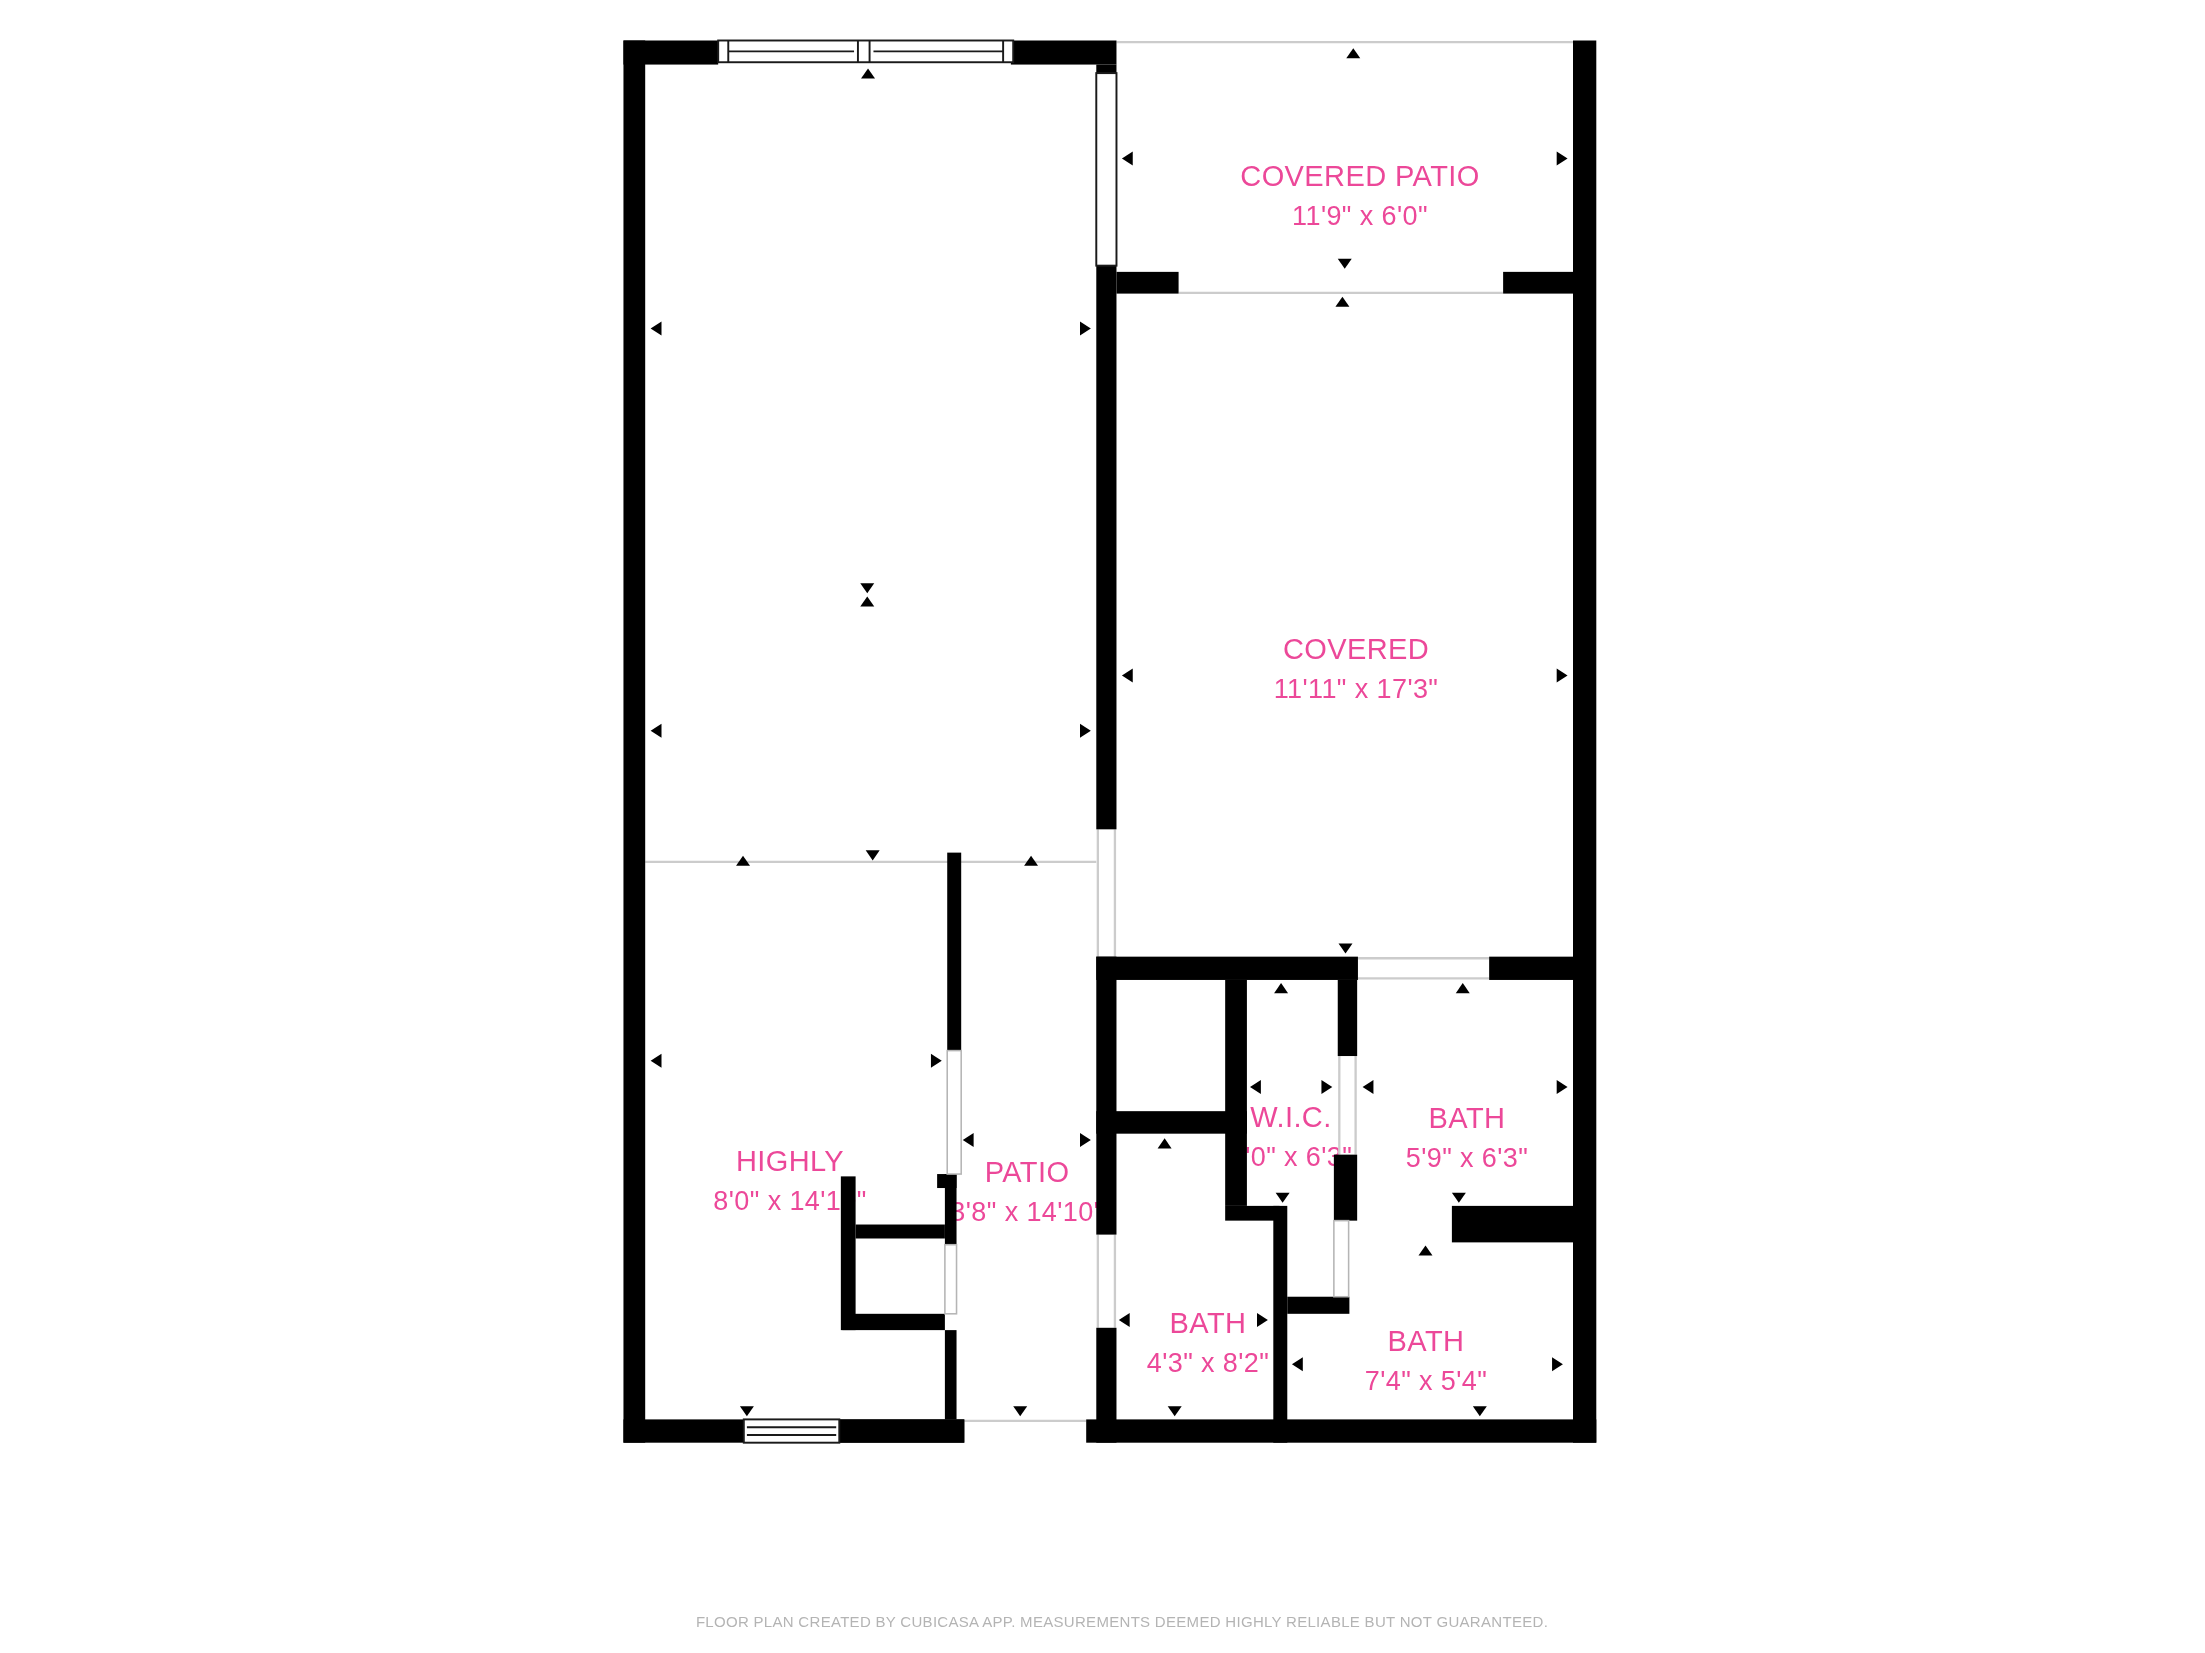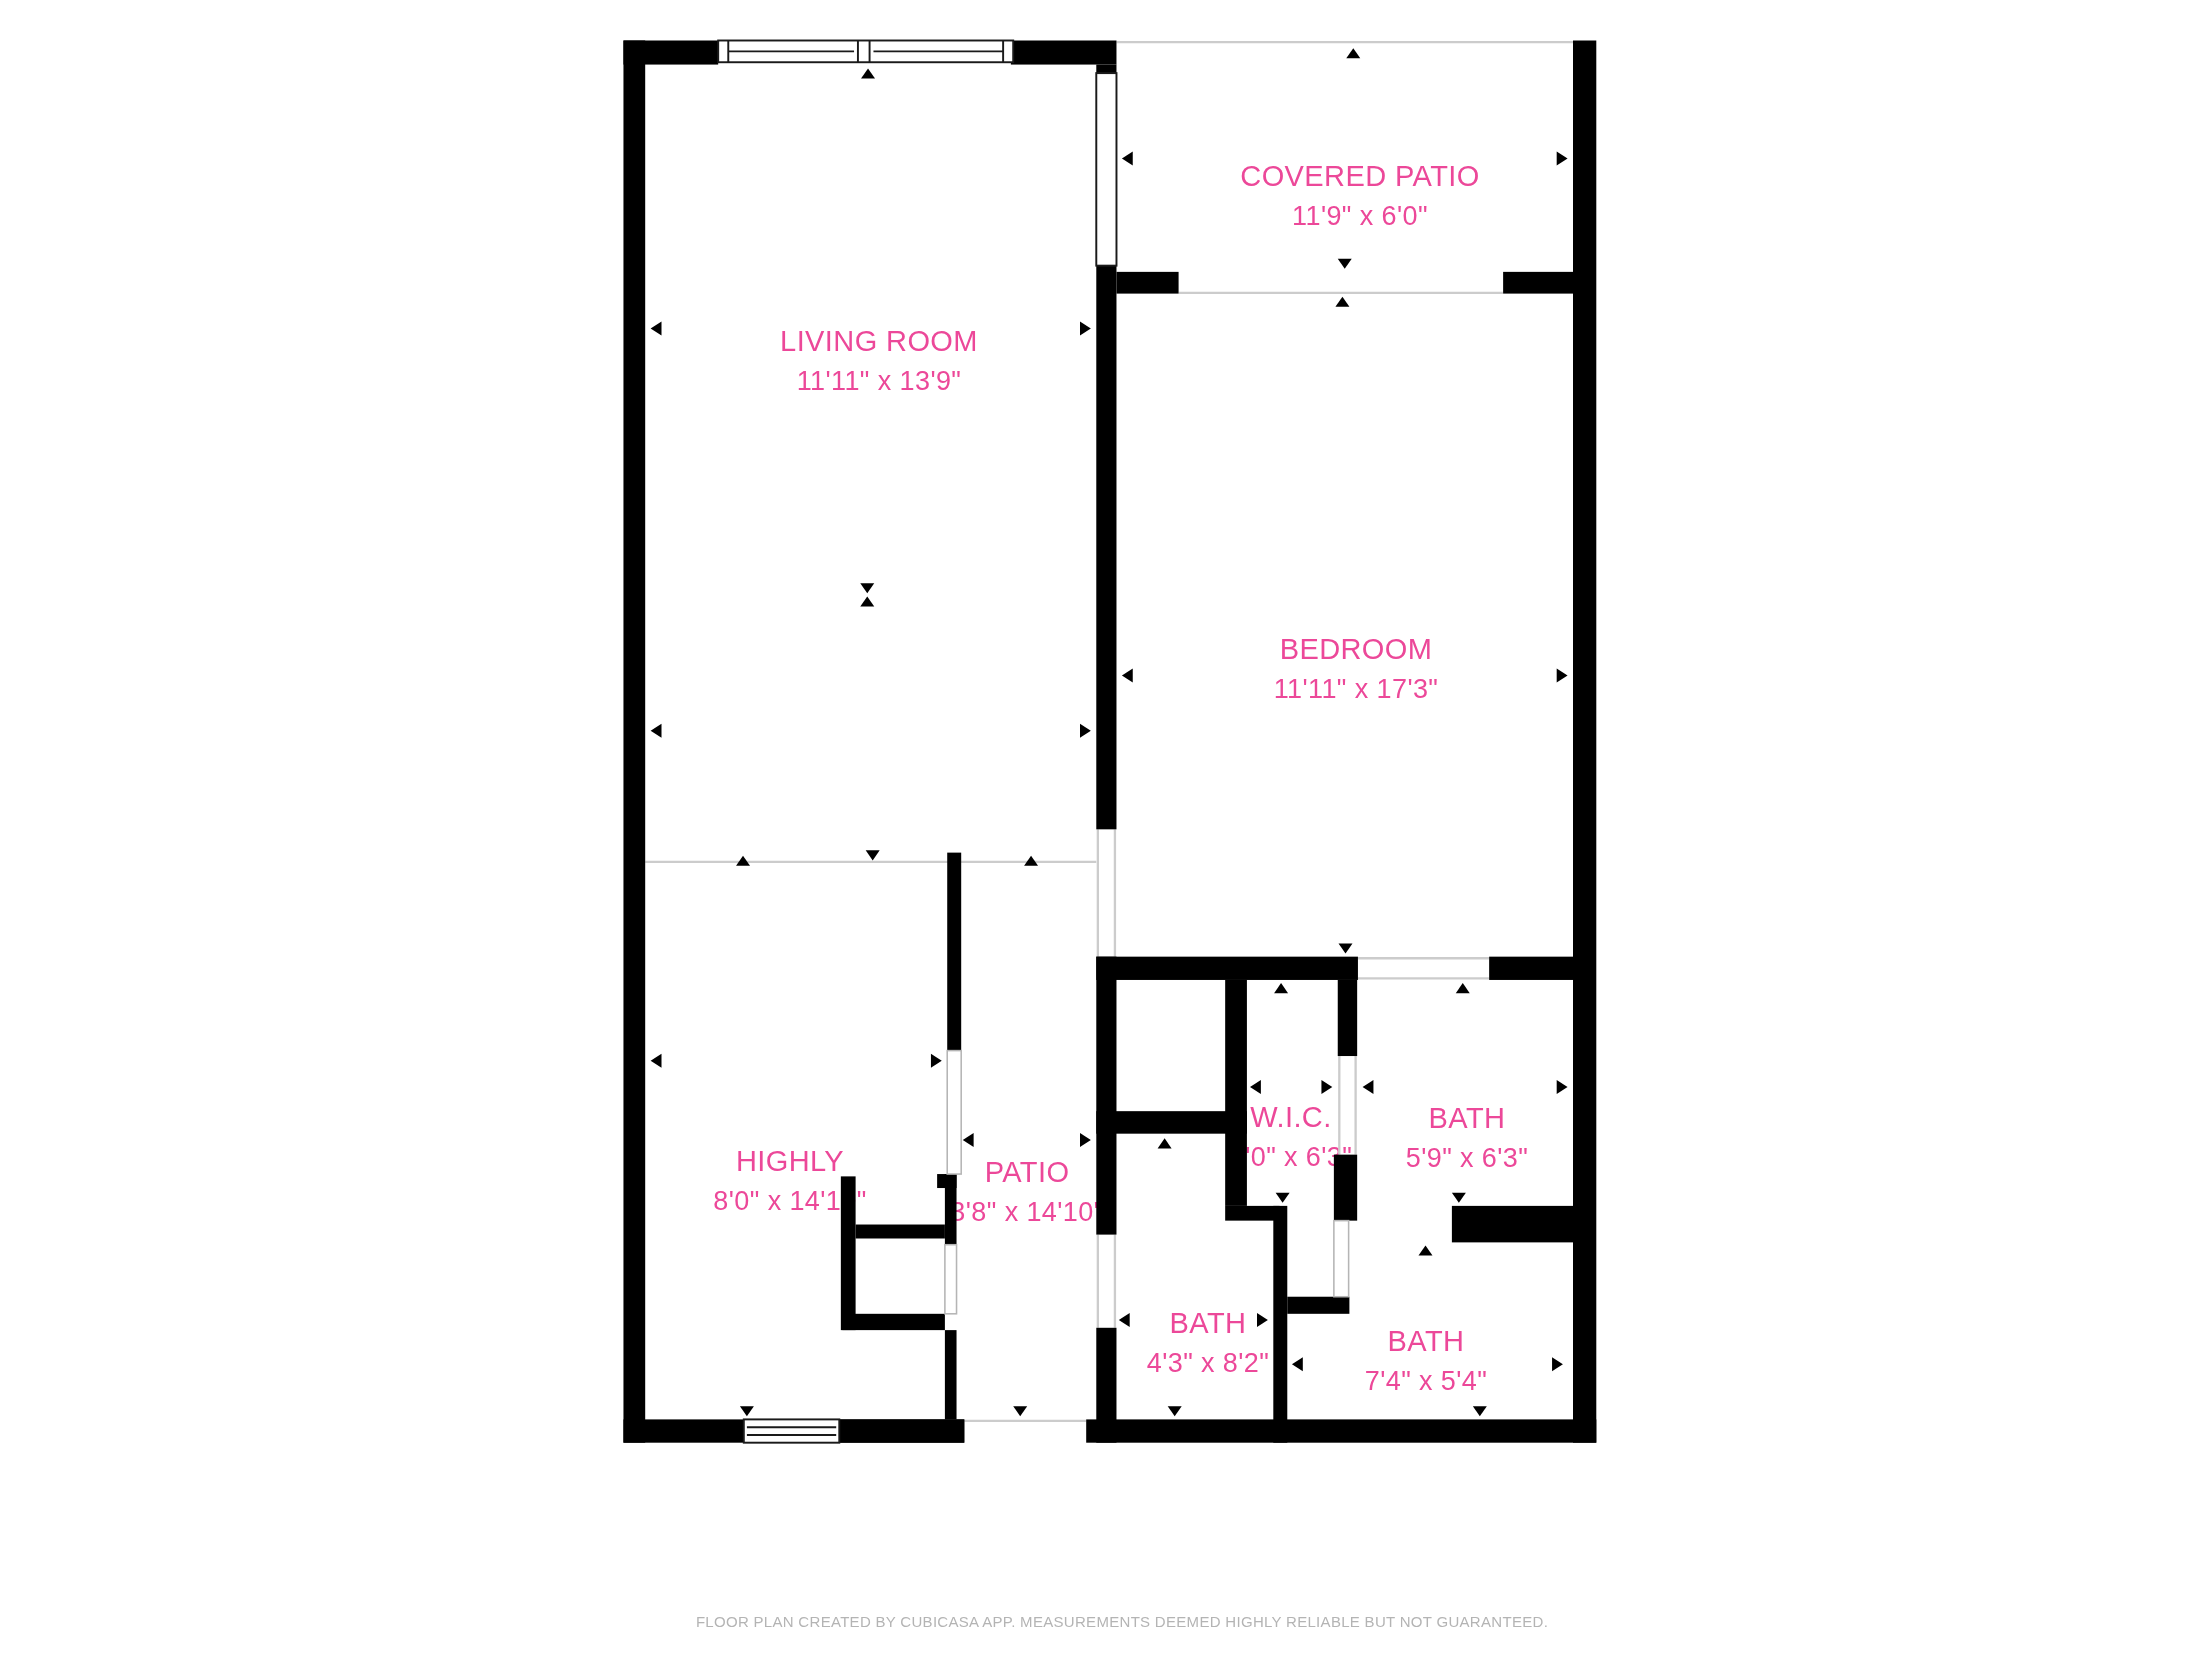--- a/index.html
+++ b/index.html
@@ -16,26 +16,22 @@
 </head>
 <body>
 
 <div id="plan">
 
   <div class="labels">
     <div class="room-label" style="left:1360px;top:185px">
       <span class="room-name">COVERED PATIO</span>
       <span class="room-dims">11'9" x 6'0"</span>
     </div>
-    <div class="room-label" style="left:879px;top:350px">
-      <span class="room-name">LIVING ROOM</span>
-      <span class="room-dims">11'11" x 13'9"</span>
-    </div>
     <div class="room-label" style="left:1356px;top:658px">
-      <span class="room-name">BEDROOM</span>
+      <span class="room-name">COVERED</span>
       <span class="room-dims">11'11" x 17'3"</span>
     </div>
     <div class="room-label" style="left:790px;top:1170px">
       <span class="room-name">HIGHLY</span>
       <span class="room-dims">8'0" x 14'10"</span>
     </div>
     <div class="room-label" style="left:1027px;top:1181px">
       <span class="room-name">PATIO</span>
       <span class="room-dims">3'8" x 14'10"</span>
     </div>

